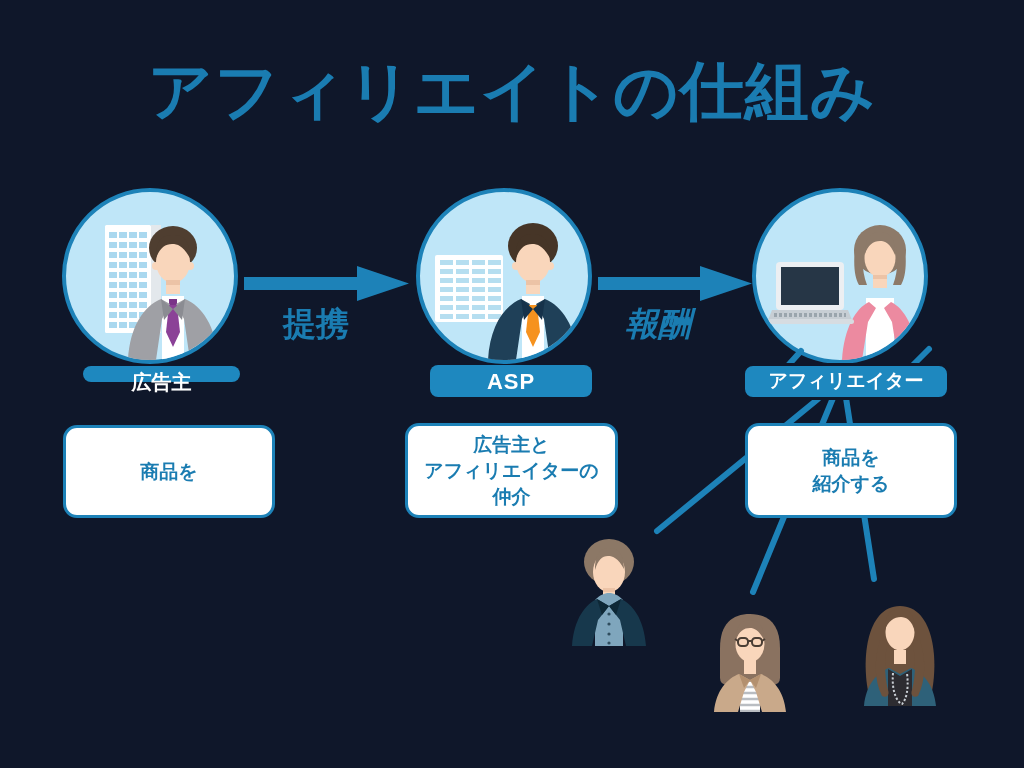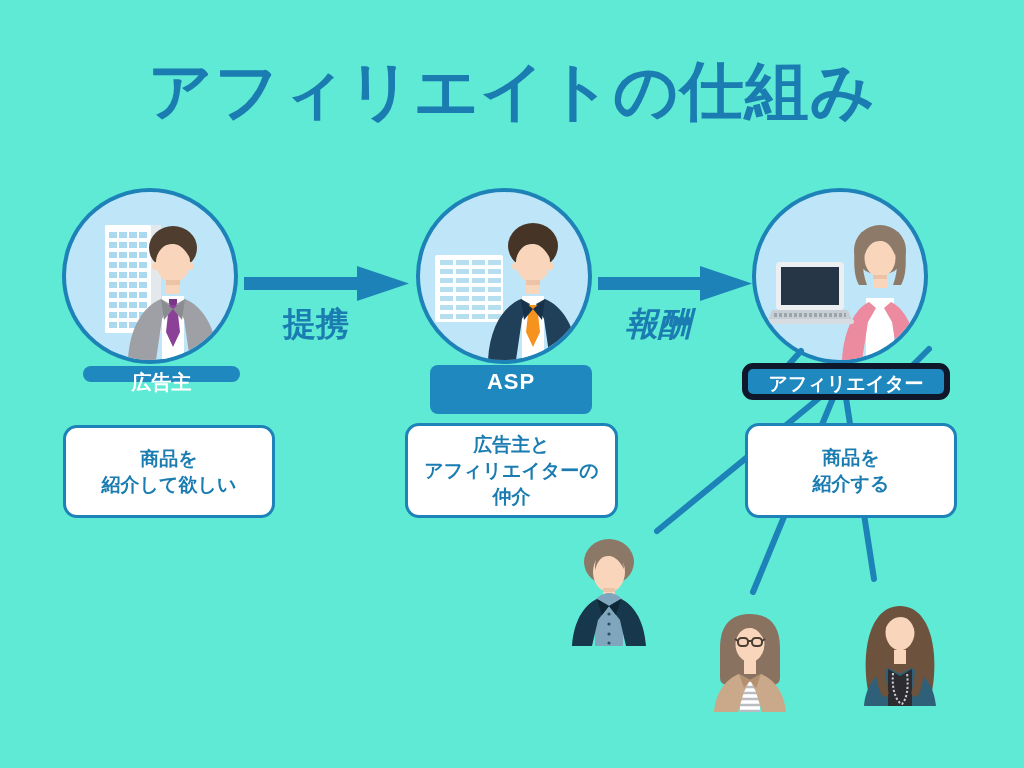--- a/index.html
+++ b/index.html
@@ -1,18 +1,18 @@
 <!DOCTYPE html>
 <html><head>
 <meta charset="utf-8">
 <style>
   * { margin:0; padding:0; box-sizing:border-box; }
   html,body { width:1024px; height:768px; }
   body { font-family:"Liberation Sans", sans-serif; }
-  .canvas { position:relative; width:1024px; height:768px; background:#5eead4; overflow:hidden; }
+  .canvas { position:relative; width:1024px; height:768px; background:#0f172a; overflow:hidden; }
 
   .page-title {
     position:absolute; top:56px; left:0; width:1024px;
     text-align:center; font-size:64px; font-weight:bold;
     color:#1a7cb1; letter-spacing:1px; line-height:1.1;
   }
 
   .node-circle {
     position:absolute; width:176px; height:176px; border-radius:50%;
     background:#bfe6f8; border:4px solid #1d82b8; overflow:hidden;
@@ -29,23 +29,23 @@
     width:80px; text-align:center; line-height:1;
   }
   #label-partnership { left:276px; top:307px; }
   #label-reward      { left:618px; top:307px;font-style:italic; }
 
   .name-pill {
     position:absolute; background:#1e88bf; color:#ffffff; font-weight:bold;
     text-align:center; border-radius:8px;
   }
   #pill-advertiser { left:83px;  top:366px; width:157px; height:16px; font-size:20px; line-height:32px; }
-  #pill-asp        { left:430px; top:365px; width:162px; height:49px; font-size:22px; line-height:33px; letter-spacing:1px; }
+  #pill-asp        { left:430px; top:365px; width:162px; height:32px; font-size:22px; line-height:33px; letter-spacing:1px; }
   #pill-affiliater { left:742px; top:363px; width:208px; height:37px; font-size:19px; line-height:30px;
-                     border:6px solid #0f172a; border-radius:11px; }
+                     border:3px solid #0f172a; border-radius:11px; }
 
   .desc-box {
     position:absolute; background:#ffffff; border:3px solid #1d82b8; border-radius:14px;
     display:flex; flex-direction:column; align-items:center; justify-content:center;
     color:#1a7cb1; font-weight:bold; font-size:19px; line-height:26px; text-align:center;
   }
   #box-advertiser { left:63px;  top:425px; width:212px; height:93px; }
   #box-asp        { left:405px; top:423px; width:213px; height:95px;text-align:right; }
   #box-affiliater { left:745px; top:423px; width:212px; height:95px; }
 
@@ -165,21 +165,20 @@
 
   <div class="arrow-label" id="label-partnership">提携</div>
   <div class="arrow-label" id="label-reward">報酬</div>
 
   <div class="name-pill" id="pill-advertiser">広告主</div>
   <div class="name-pill" id="pill-asp">ASP</div>
   <div class="name-pill" id="pill-affiliater">アフィリエイター</div>
 
   <div class="desc-box" id="box-advertiser">
     <span>商品を</span>
-    <span>紹介して欲しい</span>
 
   </div>
   <div class="desc-box" id="box-asp">
     <span>広告主と</span>
     <span>アフィリエイターの</span>
     <span>仲介</span>
   </div>
   <div class="desc-box" id="box-affiliater">
     <span>商品を</span>
     <span>紹介する</span>

